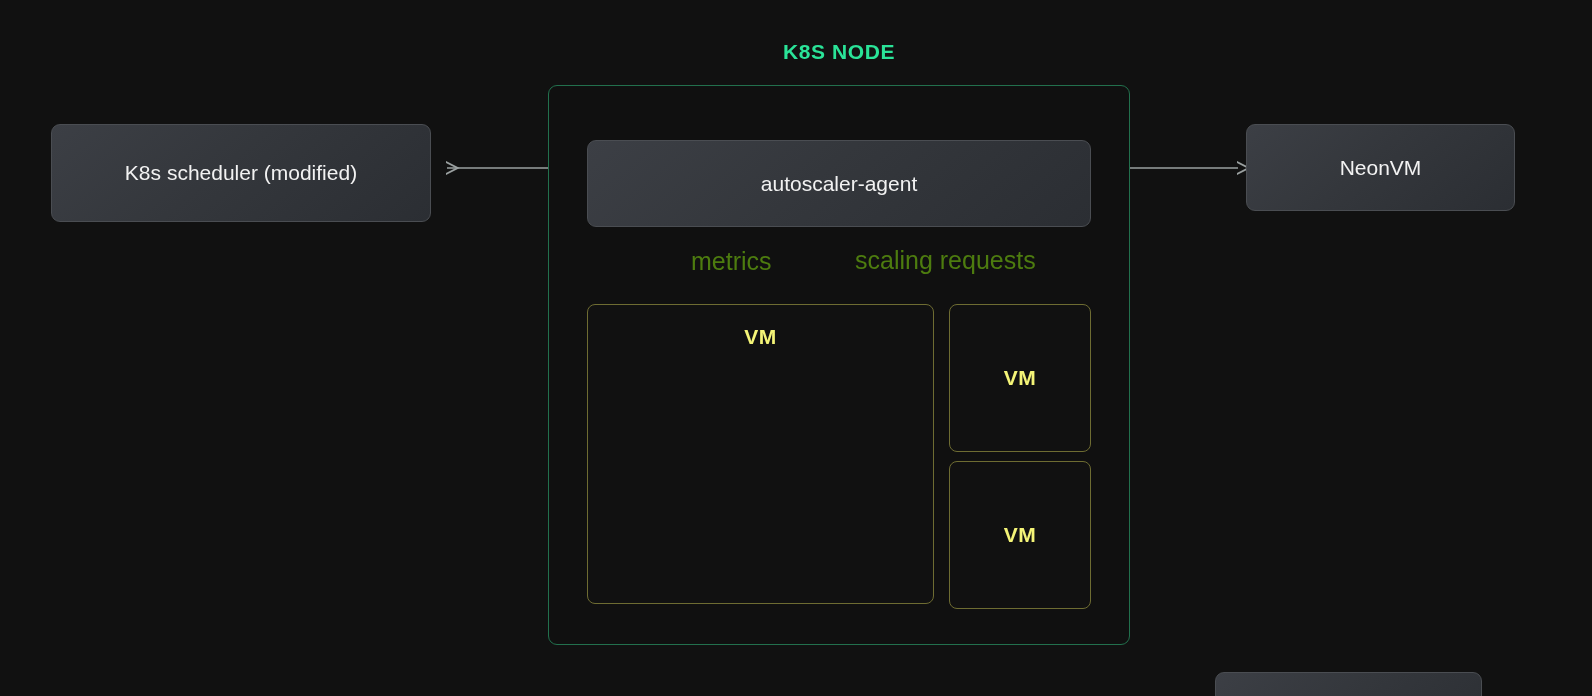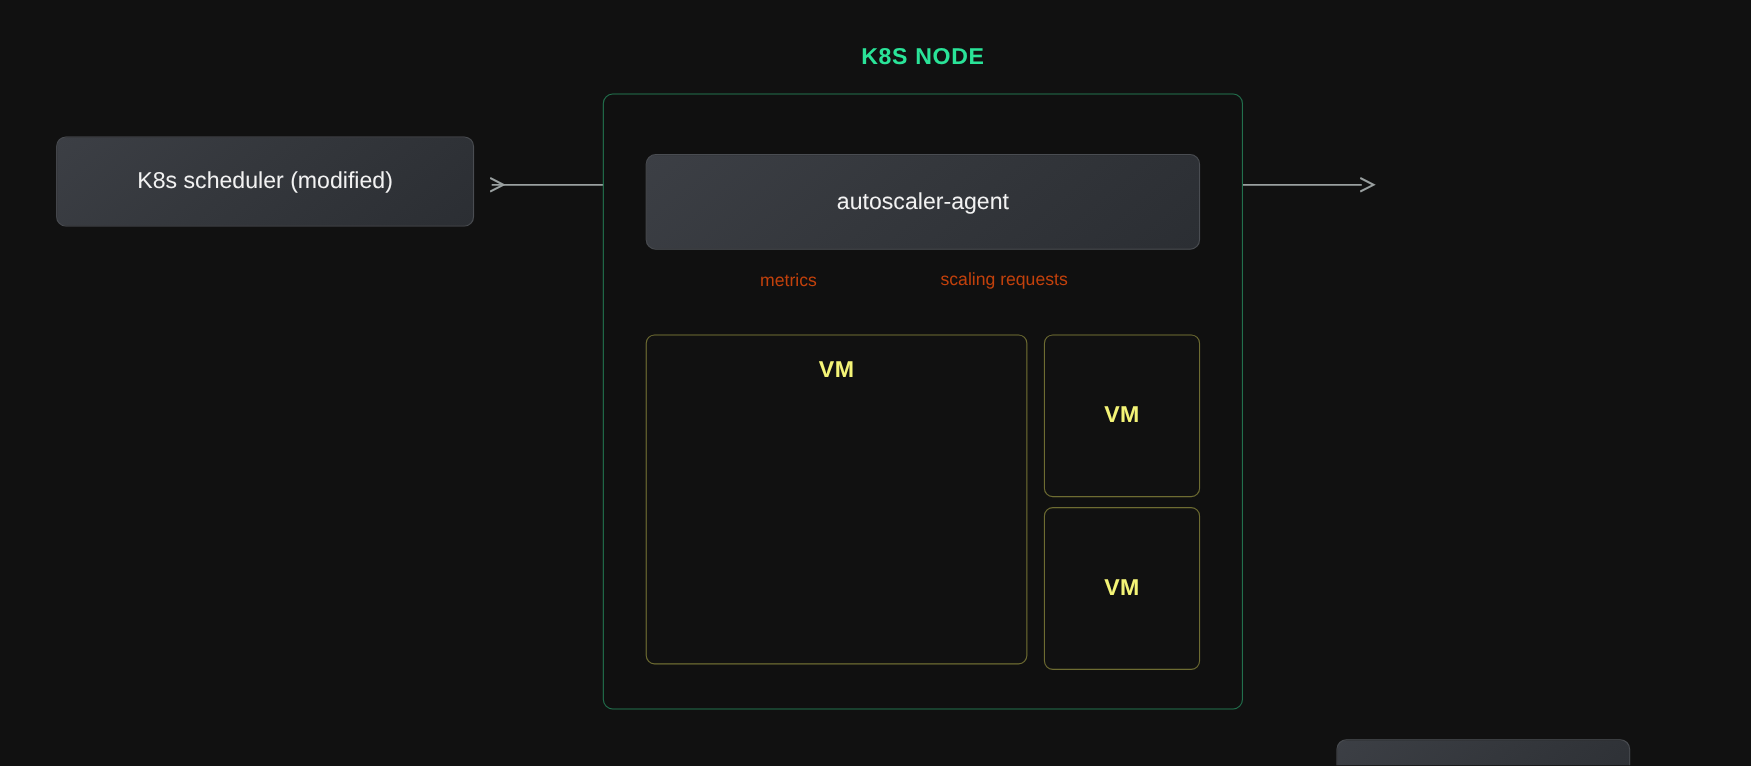--- a/index.html
+++ b/index.html
@@ -71,21 +71,21 @@
     justify-content: center;
     color: #f2f2f2;
     font-size: 21px;
     white-space: nowrap;
   }
 
   .box--scheduler {
     left: 51px;
     top: 124px;
     width: 380px;
-    height: 82px;
+    height: 98px;
   }
   .box--agent {
     left: 587px;
     top: 124px;
     width: 504px;
     height: 87px;
     margin-top: 16px;
   }
   .box--neonvm {
     left: 1246px;
@@ -145,22 +145,22 @@
     position: absolute;
     inset: 0;
     display: flex;
     align-items: center;
     justify-content: center;
   }
 
   
   .edge-label {
     position: absolute;
-    color: #c2410c;
-    font-size: 16px;
+    color: #4d7c0f;
+    font-size: 25px;
     white-space: nowrap;
   }
   .edge-label--metrics {
     left: 691px;
     top: 247px;
   }
   .edge-label--scaling {
     left: 855px;
     top: 246px;
   }
@@ -196,20 +196,23 @@
   </svg>
 
   <div class="node-title">K8S NODE</div>
 
   <div class="node-container"></div>
 
   <div class="box box--scheduler">
     <span>K8s scheduler (modified)</span>
   </div>
 
+  <div class="box box--neonvm">
+    <span>NeonVM</span>
+  </div>
 
   <div class="box box--agent">
     <span>autoscaler-agent</span>
   </div>
 
   <div class="edge-label edge-label--metrics">metrics</div>
   <div class="edge-label edge-label--scaling">scaling requests</div>
 
   <div class="vm vm--main">
     <div class="vm-label">VM</div>

